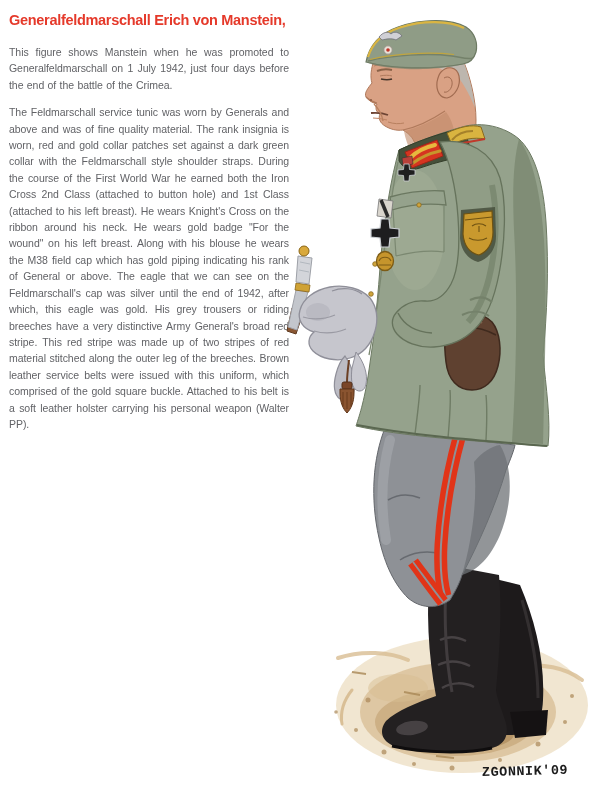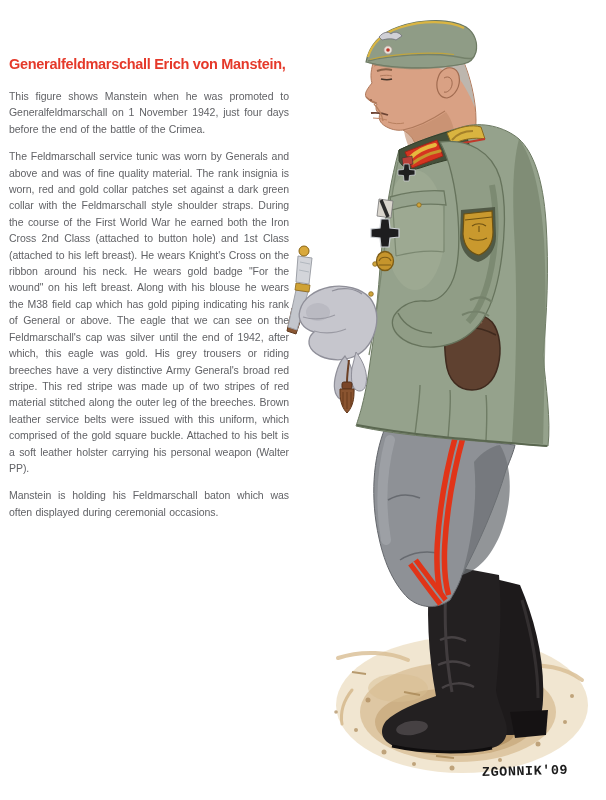--- a/index.html
+++ b/index.html
@@ -2,21 +2,21 @@
 <html><head>
 <meta charset="utf-8">
 <style>
   html,body{margin:0;padding:0;background:#888;}
   .page{
     position:relative;width:606px;height:800px;background:#ffffff;
     margin:0 auto;overflow:hidden;
     font-family:"Liberation Sans", sans-serif;
   }
   .text-col{
-    position:absolute;left:9px;top:10px;width:280px;margin-top:44px;
+    position:absolute;left:9px;top:10px;width:280px;
   }
   .title{
     color:#e5392a;font-weight:bold;font-size:14.5px;line-height:21px;
     letter-spacing:-0.3px;margin:0 0 13px 0;
   }
   .title .tline{display:block;white-space:nowrap;}
   .body-text p{
     margin:0 0 11px 0;color:#616266;font-size:10.5px;line-height:16.4px;
     text-align:justify;letter-spacing:-0.05px;word-spacing:0.5px;
   }
@@ -33,23 +33,22 @@
 </head>
 <body>
 
 <div class="page">
 
   <div class="text-col">
     <h1 class="title">
       <span class="tline">Generalfeldmarschall Erich von Manstein,</span>
     </h1>
     <div class="body-text">
-      <p>This figure shows Manstein when he was promoted to Generalfeldmarschall on 1 November 1942, just four days before the end of the battle of the Crimea.</p>
+      <p>This figure shows Manstein when he was promoted to Generalfeldmarschall on 1 July 1942, just four days before the end of the battle of the Crimea.</p>
       <p>The Feldmarschall service tunic was worn by Generals and above and was of fine quality material. The rank insignia is worn, red and gold collar patches set against a dark green collar with the Feldmarschall style shoulder straps. During the course of the First World War he earned both the Iron Cross 2nd Class (attached to button hole) and 1st Class (attached to his left breast). He wears Knight's Cross on the ribbon around his neck. He wears gold badge "For the wound" on his left breast. Along with his blouse he wears the M38 field cap which has gold piping indicating his rank of General or above. The eagle that we can see on the Feldmarschall's cap was silver until the end of 1942, after which, this eagle was gold. His grey trousers or riding breeches have a very distinctive Army General's broad red stripe. This red stripe was made up of two stripes of red material stitched along the outer leg of the breeches. Brown leather service belts were issued with this uniform, which comprised of the gold square buckle. Attached to his belt is a soft leather holster carrying his personal weapon (Walter PP).</p>
-      <p>Manstein is holding his Feldmarschall baton which was often displayed during ceremonial occasions.</p>
     </div>
   </div>
 
   <svg class="illustration" viewBox="280 0 326 800" width="326" height="800" xmlns="http://www.w3.org/2000/svg">
 
     <g>
       <ellipse cx="462" cy="705" rx="126" ry="68" fill="#e6d2ab" opacity="0.55"></ellipse>
       <ellipse cx="458" cy="712" rx="98" ry="50" fill="#d2b384" opacity="0.6"></ellipse>
       <ellipse cx="455" cy="722" rx="80" ry="34" fill="#c2a071" opacity="0.6"></ellipse>
       <ellipse cx="452" cy="734" rx="62" ry="18" fill="#a98655" opacity="0.6"></ellipse>

